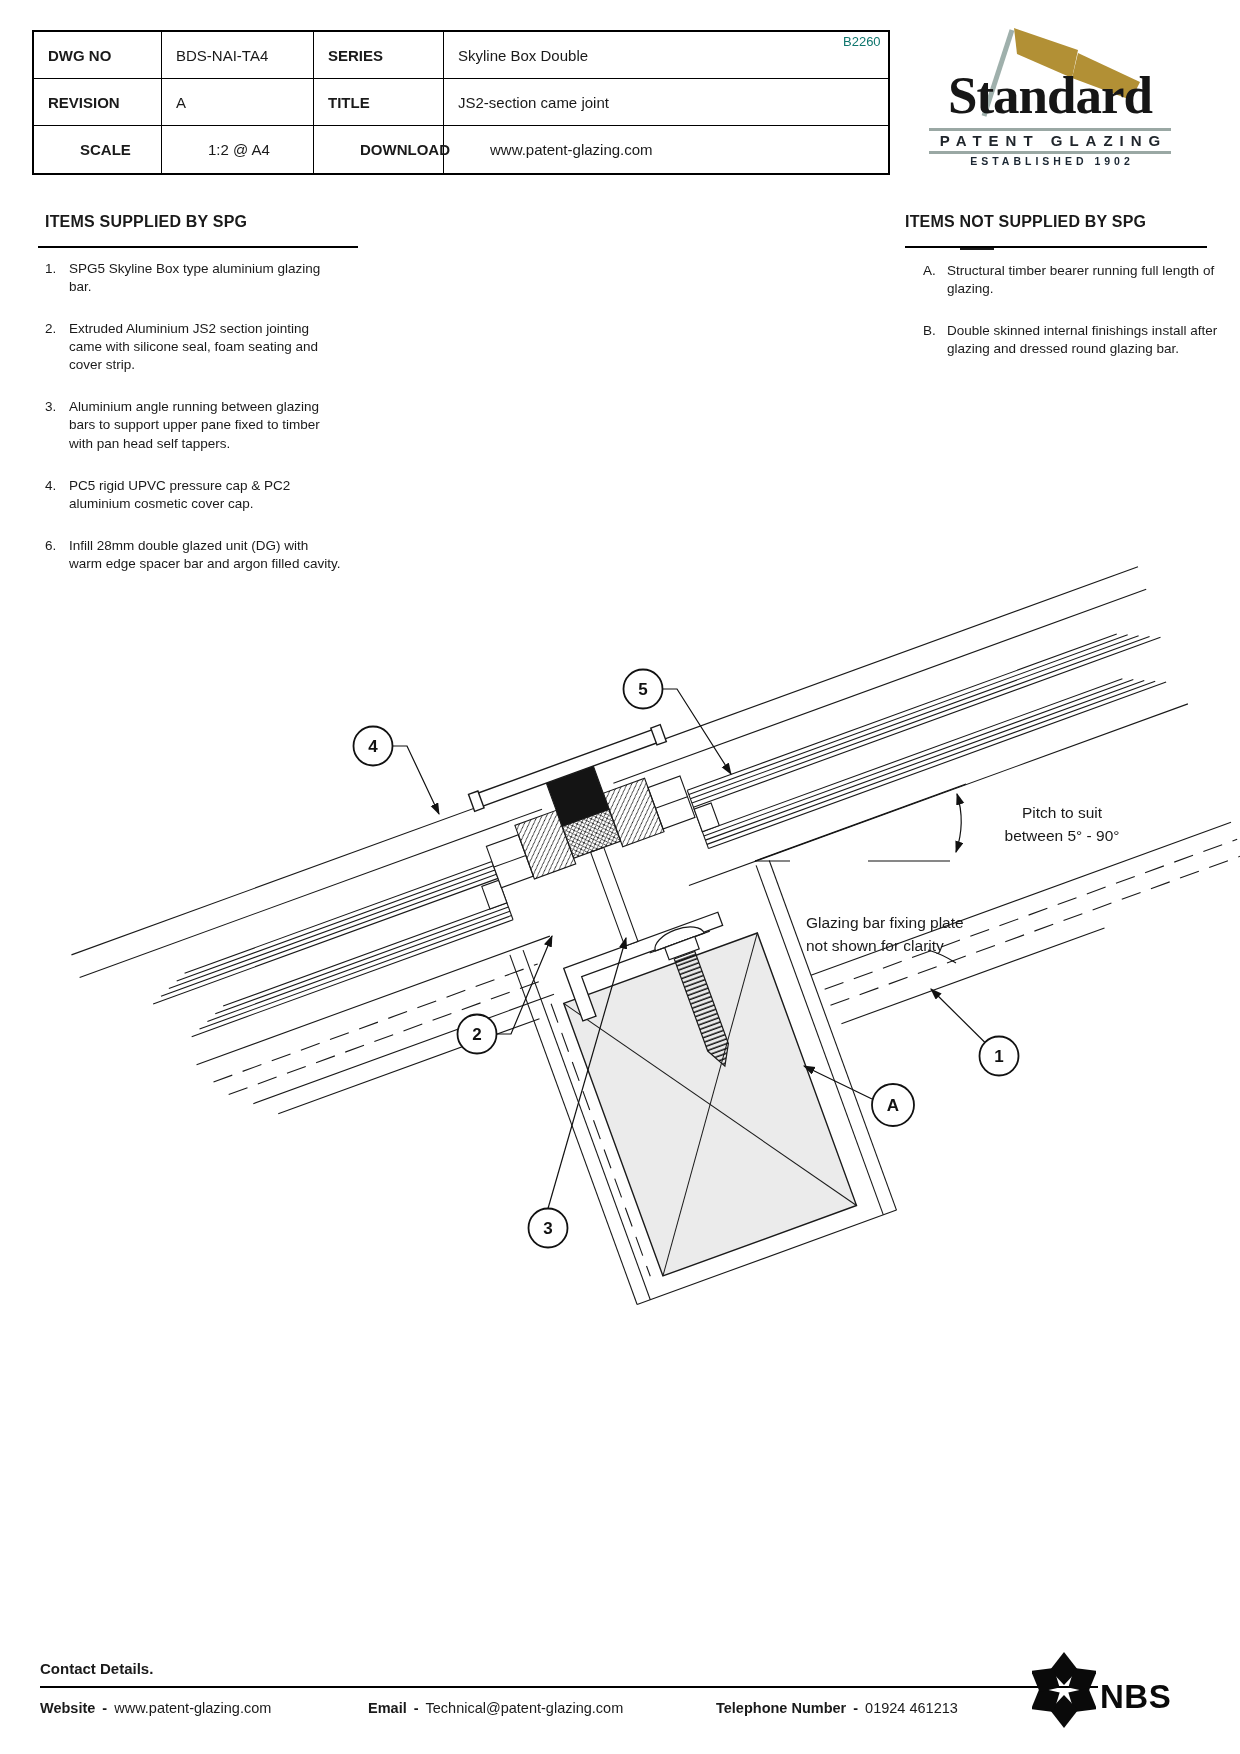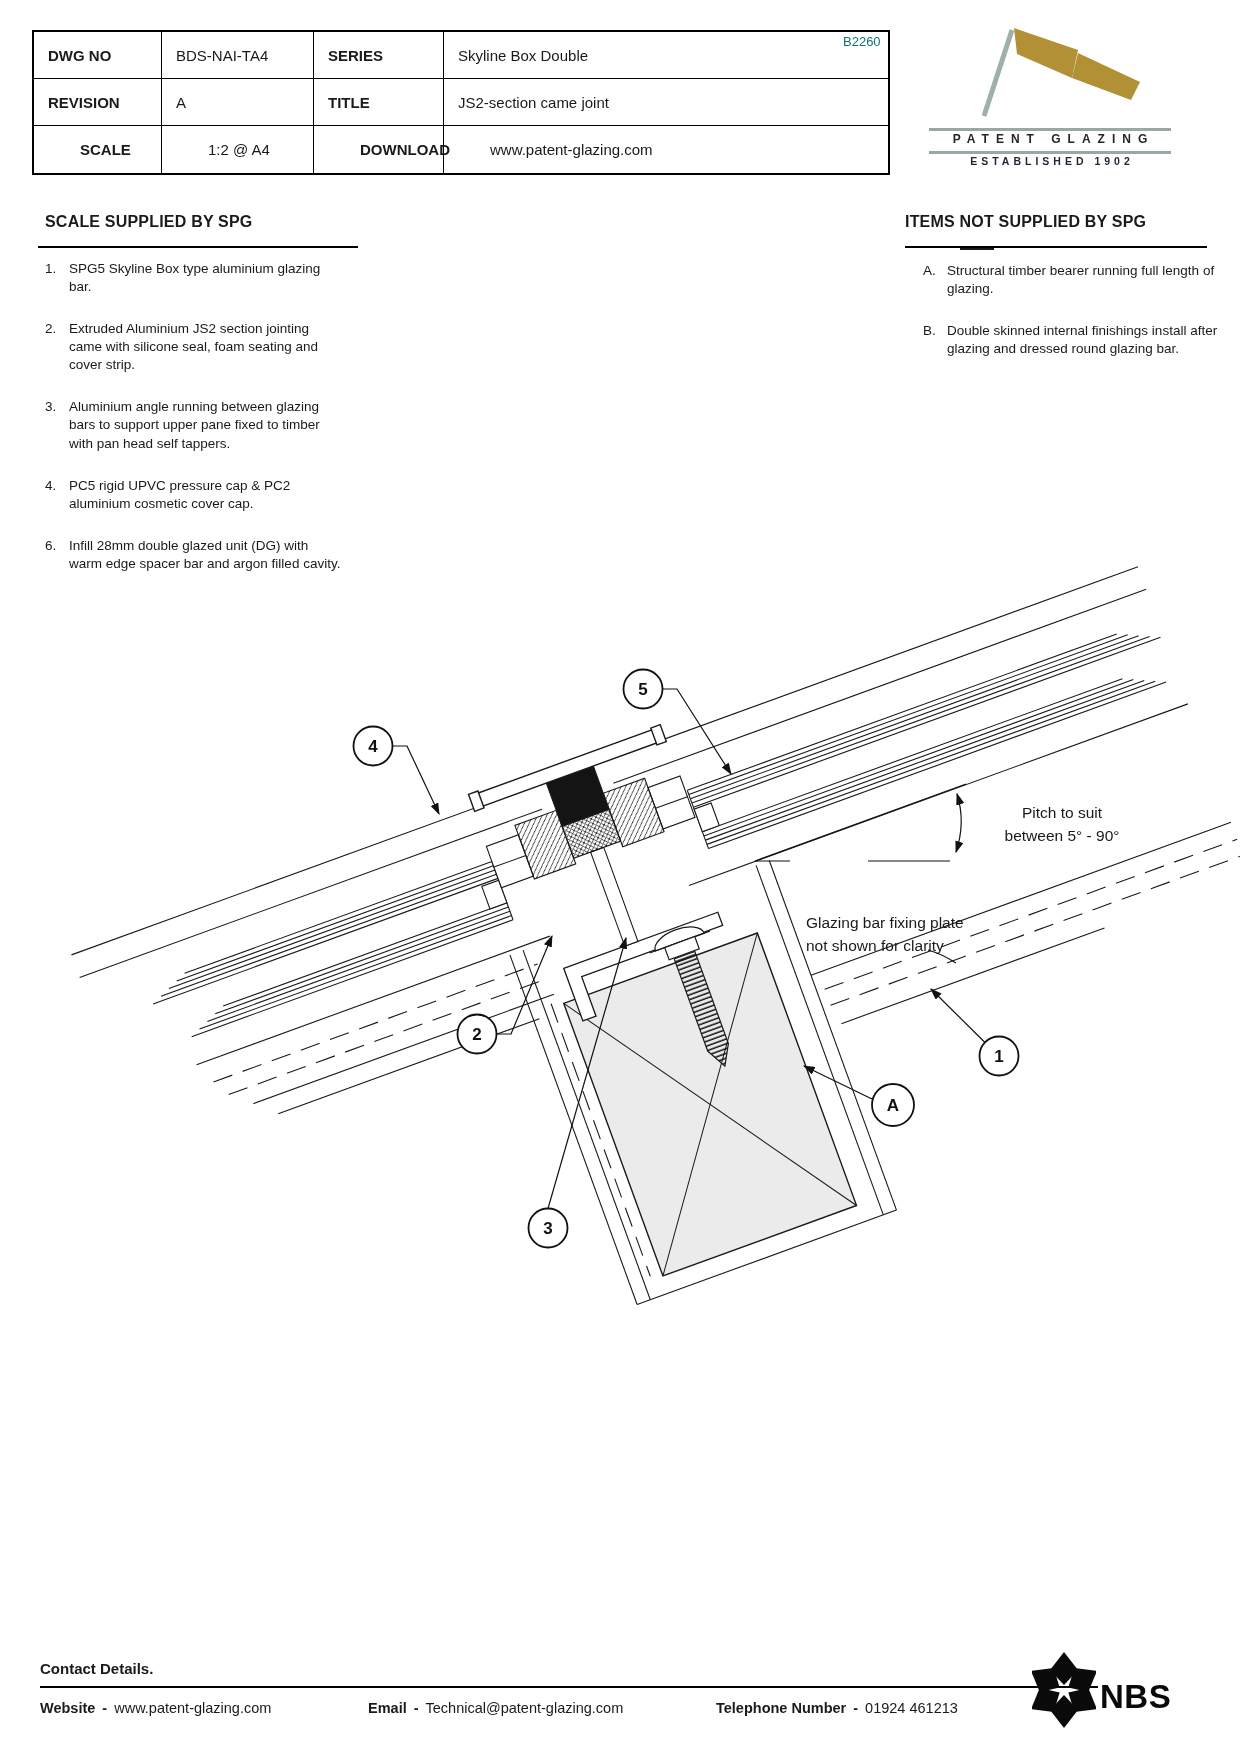--- a/index.html
+++ b/index.html
@@ -19,21 +19,21 @@
 
   
   .logo { position:absolute; left:925px; top:22px; width:250px; height:150px; }
   .logo-flag { position:absolute; left:0; top:0; width:250px; height:100px; }
   .logo-name { position:absolute; left:0; top:44px; width:250px; text-align:center;
                font-family:"Liberation Serif","DejaVu Serif",serif; font-weight:bold;
                font-size:53px; letter-spacing:-1px; color:#161616; line-height:1.1; }
   .logo-rule1, .logo-rule2 { position:absolute; left:4px; width:242px; height:2.5px; background:#9aa8a4; }
   .logo-rule1 { top:106px; } .logo-rule2 { top:129px; }
   .logo-sub { position:absolute; left:0; top:110px; width:250px; text-align:center;
-              font-size:12px; font-weight:600; letter-spacing:7px; color:#20262c; text-indent:7px; }
+              font-size:15px; font-weight:600; letter-spacing:7px; color:#20262c; text-indent:7px; }
   .logo-est { position:absolute; left:0; top:133px; width:250px; text-align:center;
               font-size:10.5px; font-weight:bold; letter-spacing:4px; color:#1c2733; text-indent:4px; }
 
   
   .sec-head { position:absolute; font-size:16px; font-weight:bold; letter-spacing:0.2px; }
   .sec-rule { position:absolute; height:1.5px; background:#000; }
   .uline { border-bottom:2px solid #1a1a1a; padding-bottom:18px; }
   .ilist { position:absolute; }
   .li { display:flex; margin-bottom:24px; font-size:13.5px; line-height:1.34; }
   .li .num { width:24px; flex:0 0 24px; }
@@ -75,27 +75,28 @@
     <div class="tcell last bottom">www.patent-glazing.com</div>
   </div>
   <div class="watermark">B2260</div>
 
   <div class="logo">
     <svg class="logo-flag" viewBox="0 0 250 100">
       <line x1="87" y1="8" x2="59" y2="94" stroke="#9fb0ac" stroke-width="5"></line>
       <polygon points="89,6 153,28 147,56 92,32" fill="#b29035"></polygon>
       <polygon points="153,31 215,60 206,78 147,56" fill="#b29035"></polygon>
     </svg>
+    <div class="logo-name">Standard</div>
     <div class="logo-rule1"></div>
     <div class="logo-sub">PATENT GLAZING</div>
     <div class="logo-rule2"></div>
     <div class="logo-est">ESTABLISHED 1902</div>
   </div>
 
-  <div class="sec-head" style="left:45px; top:213px;">SCALE SUPPLIED BY SPG</div>
+  <div class="sec-head" style="left:45px; top:213px;">ITEMS SUPPLIED BY SPG</div>
   <div class="sec-rule" style="left:38px; top:246px; width:320px;"></div>
   <div class="ilist" style="left:45px; top:260px; width:310px;">
     <div class="li">
       <span class="num">1.</span>
       <span class="txt">SPG5 Skyline Box type aluminium glazing
 bar.</span>
     </div>
     <div class="li">
       <span class="num">2.</span>
       <span class="txt">Extruded Aluminium JS2 section jointing

